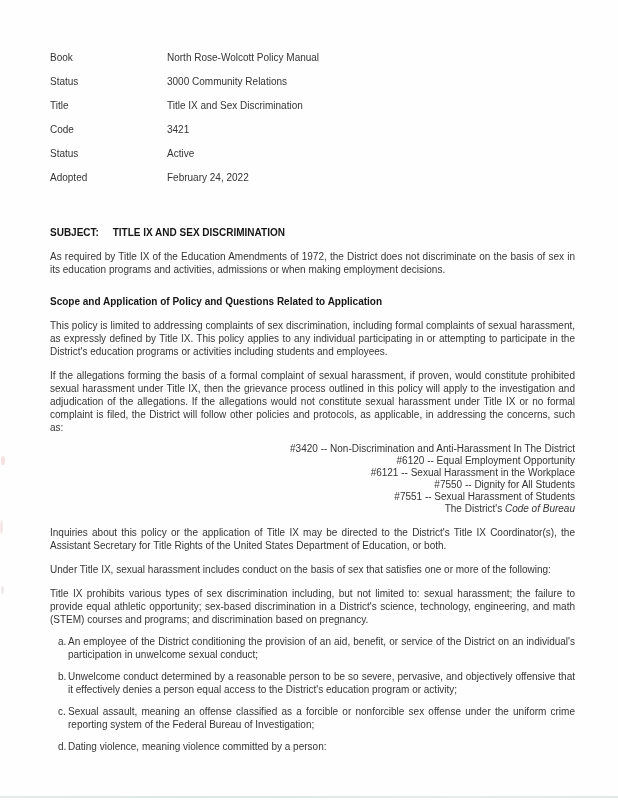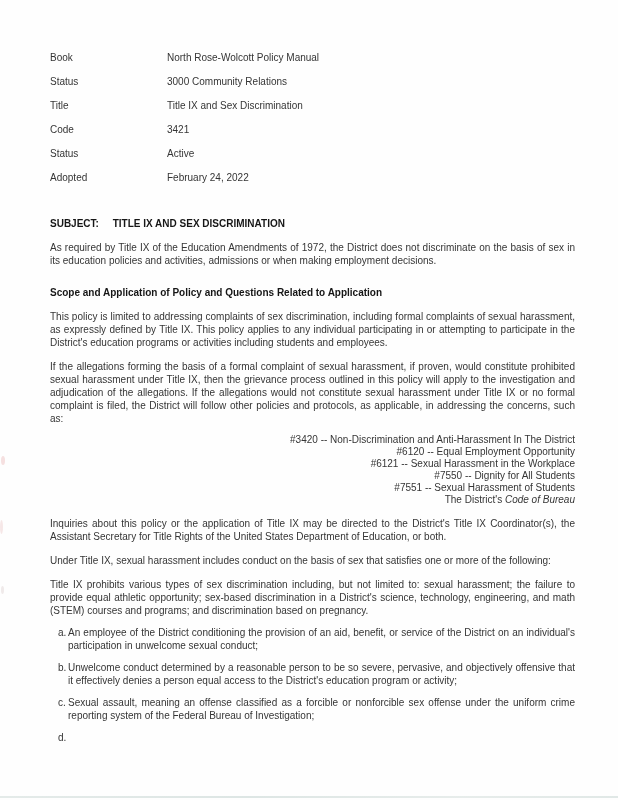--- a/index.html
+++ b/index.html
@@ -32,21 +32,21 @@
   }
   .meta-label {
     width: 117px;
     flex-shrink: 0;
   }
   .meta-value {
     flex: 1;
   }
   
   .subject {
-    margin-top: 22px;
+    margin-top: 31px;
     font-weight: bold;
     color: #161616;
   }
   .subject-title {
     margin-left: 11px;
   }
   
   .para {
     margin: 11px 0 0 0;
     text-align: justify;
@@ -130,21 +130,21 @@
         <span class="meta-label">Adopted</span>
         <span class="meta-value">February 24, 2022</span>
       </div>
     </div>
 
     <div class="subject">
       <span class="subject-label">SUBJECT:</span>
       <span class="subject-title">TITLE IX AND SEX DISCRIMINATION</span>
     </div>
 
-    <p class="para">As required by Title IX of the Education Amendments of 1972, the District does not discriminate on the basis of sex in its education policies and activities, admissions or when making employment decisions.</p>
+    <p class="para">As required by Title IX of the Education Amendments of 1972, the District does not discriminate on the basis of sex in its education programs and activities, admissions or when making employment decisions.</p>
 
     <div class="section-heading">Scope and Application of Policy and Questions Related to Application</div>
     <p class="para">This policy is limited to addressing complaints of sex discrimination, including formal complaints of sexual harassment, as expressly defined by Title IX. This policy applies to any individual participating in or attempting to participate in the District's education programs or activities including students and employees.</p>
     <p class="para">If the allegations forming the basis of a formal complaint of sexual harassment, if proven, would constitute prohibited sexual harassment under Title IX, then the grievance process outlined in this policy will apply to the investigation and adjudication of the allegations. If the allegations would not constitute sexual harassment under Title IX or no formal complaint is filed, the District will follow other policies and protocols, as applicable, in addressing the concerns, such as:</p>
 
     <div class="policy-list">
       <div>#3420 -- Non-Discrimination and Anti-Harassment In The District</div>
       <div>#6120 -- Equal Employment Opportunity</div>
       <div>#6121 -- Sexual Harassment in the Workplace</div>
       <div>#7550 -- Dignity for All Students</div>
@@ -165,20 +165,21 @@
       <div class="letter-item">
         <span class="marker">b.</span>
         <span>Unwelcome conduct determined by a reasonable person to be so severe, pervasive, and objectively offensive that it effectively denies a person equal access to the District's education program or activity;</span>
       </div>
       <div class="letter-item">
         <span class="marker">c.</span>
         <span>Sexual assault, meaning an offense classified as a forcible or nonforcible sex offense under the uniform crime reporting system of the Federal Bureau of Investigation;</span>
       </div>
       <div class="letter-item">
         <span class="marker">d.</span>
+        <span>Dating violence, meaning violence committed by a person:</span>
       </div>
     </div>
 
   </div>
 
   <div class="scan-smudge smudge-1"></div>
   <div class="scan-smudge smudge-2"></div>
   <div class="scan-smudge smudge-3"></div>
   <div class="scan-bottom-line"></div>
 </div>

